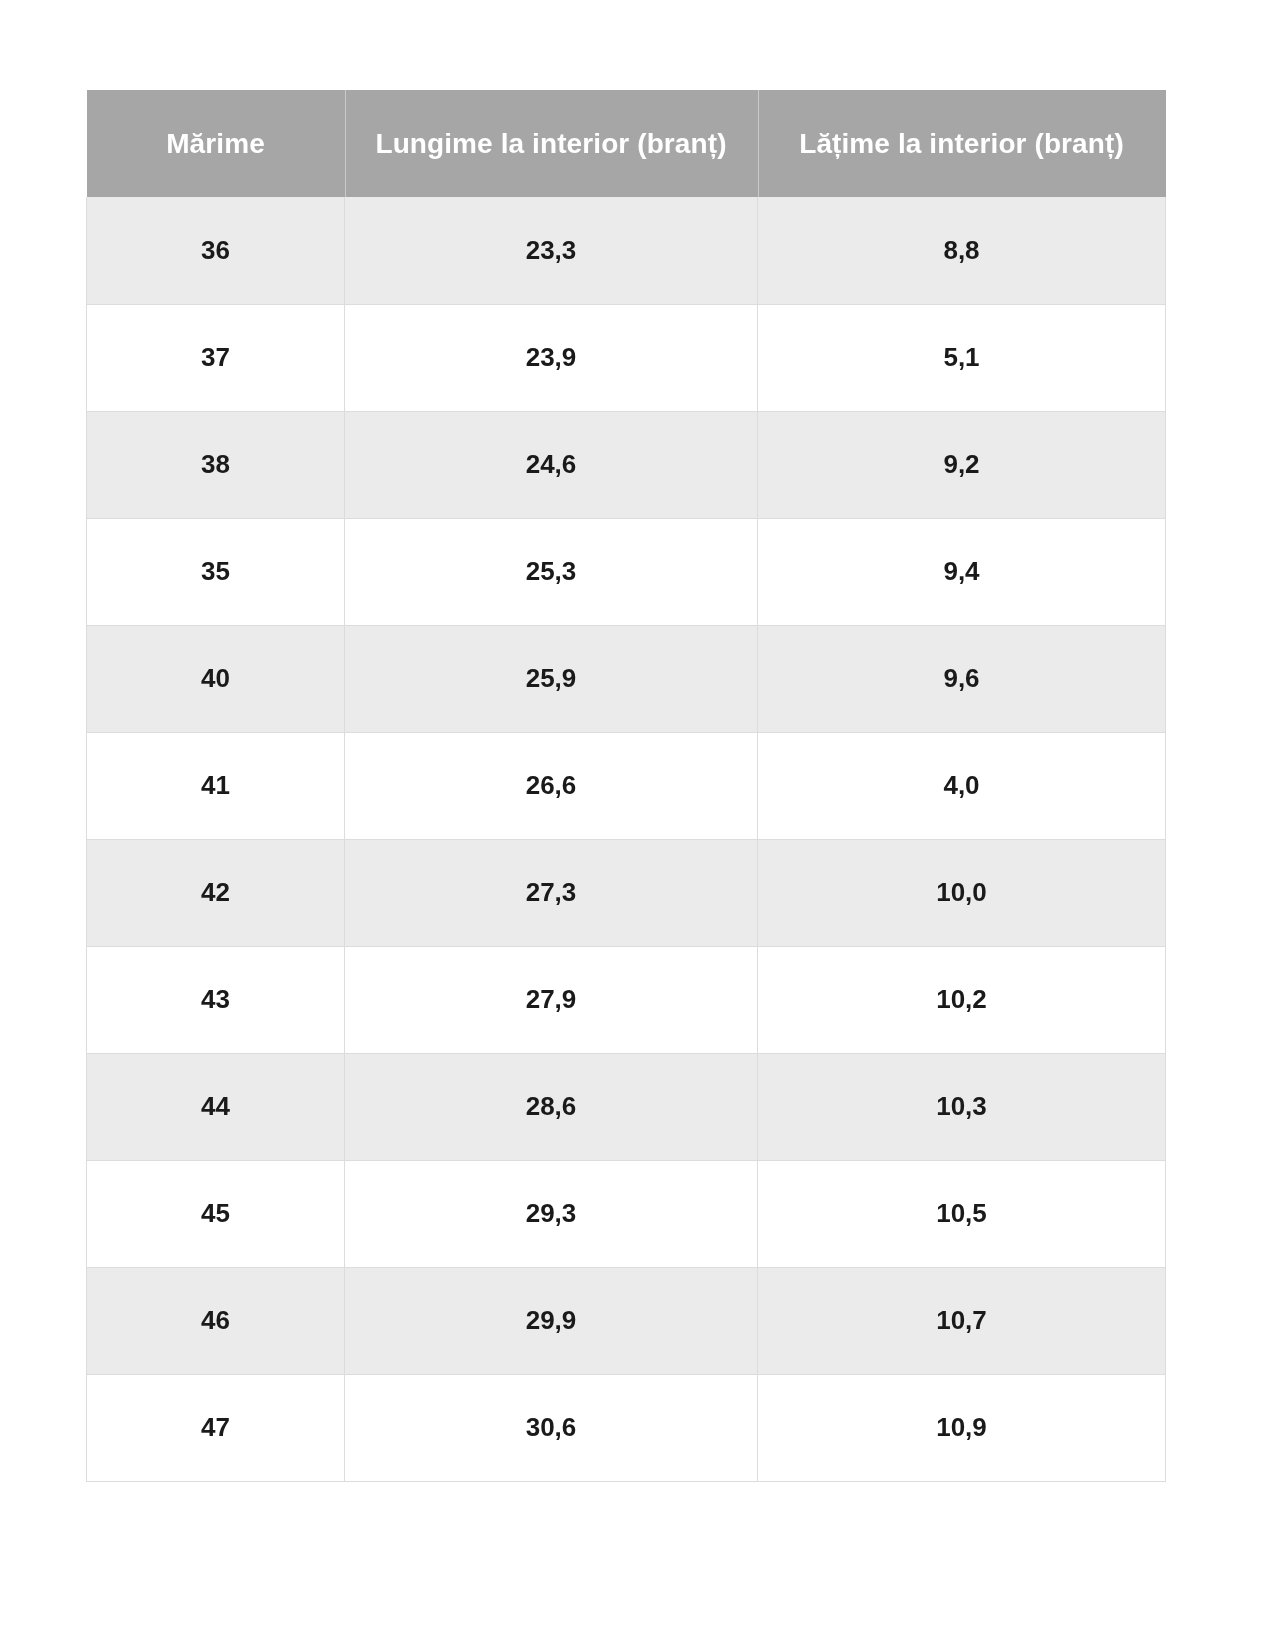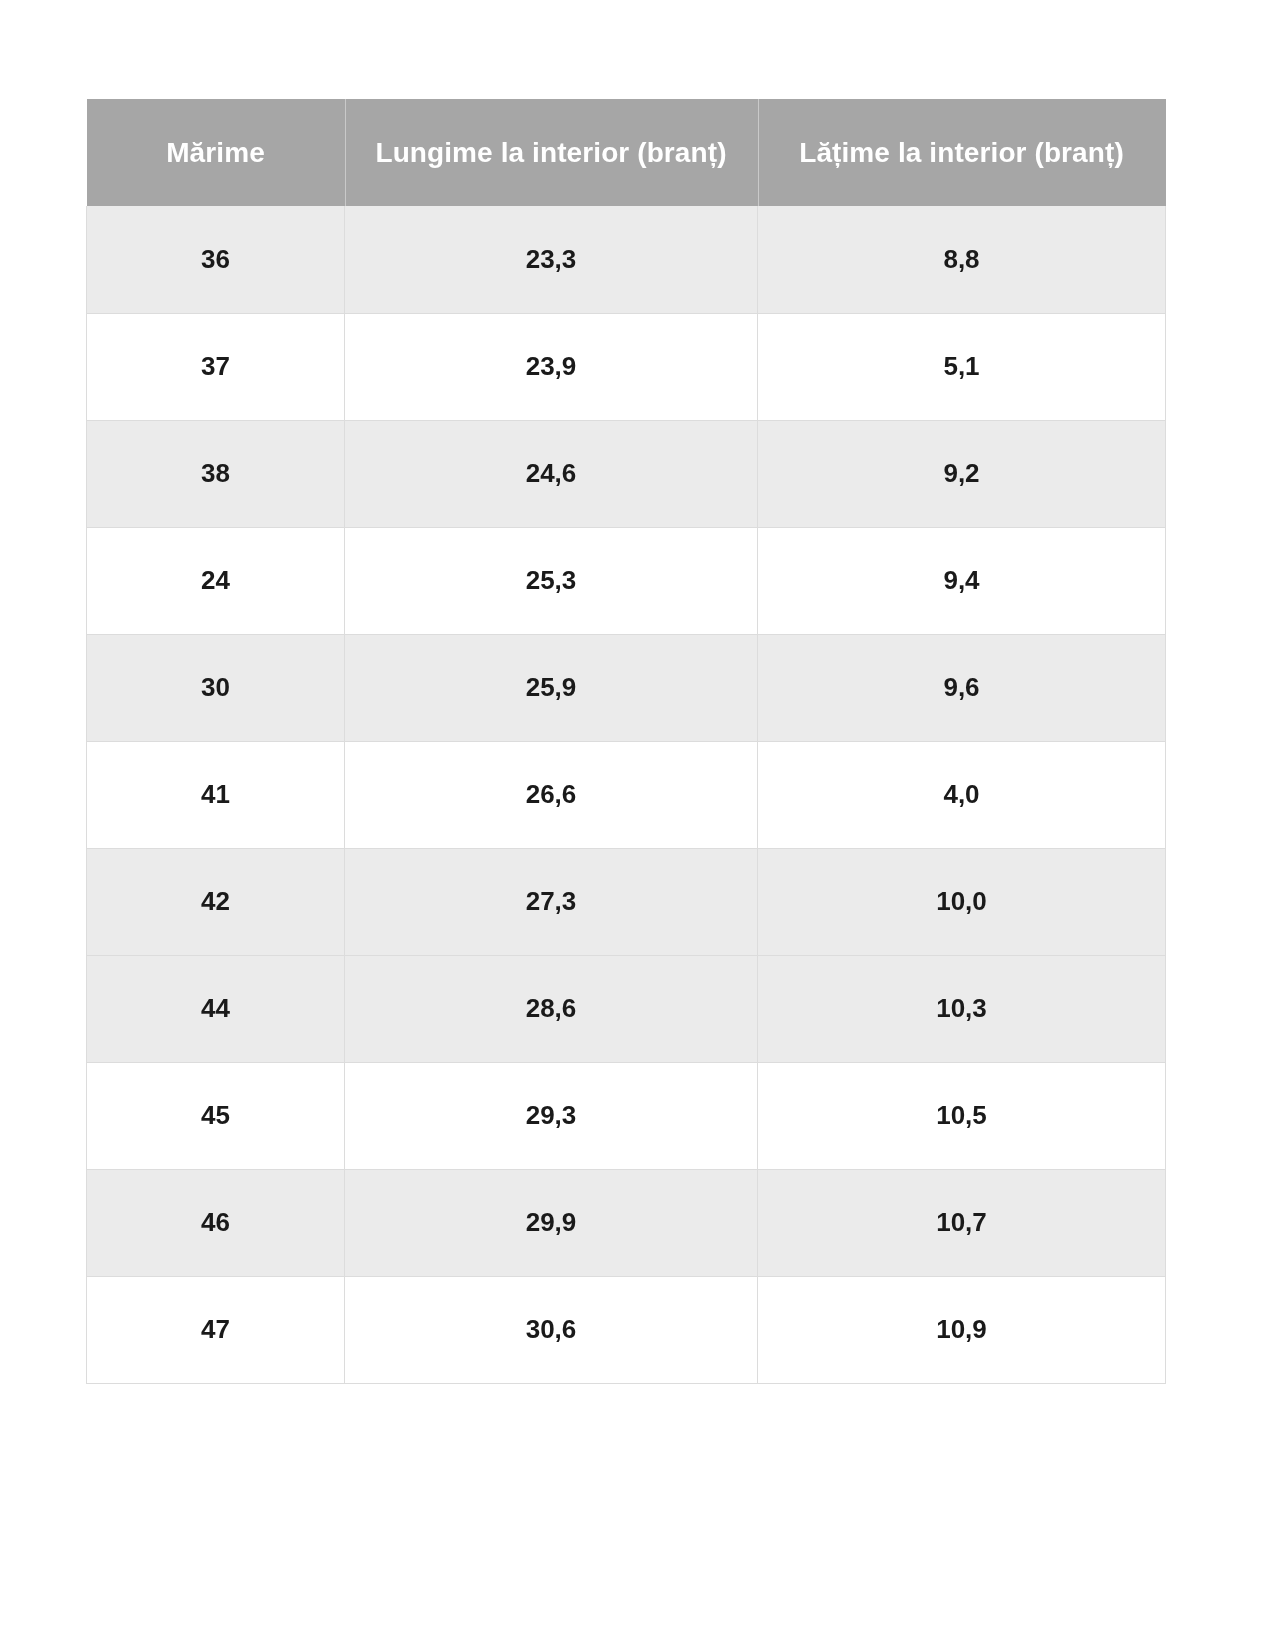--- a/index.html
+++ b/index.html
@@ -17,21 +17,21 @@
   .page {
     position: relative;
     width: 1275px;
     height: 1650px;
     background: #ffffff;
     box-sizing: border-box;
   }
   .size-table {
     position: absolute;
     left: 86px;
-    top: 99px;
+    top: 90px;
     width: 1079px;
     border-collapse: collapse;
     table-layout: fixed;
   }
   .size-table col.c-size  { width: 258px; }
   .size-table col.c-len   { width: 413px; }
   .size-table col.c-width { width: 408px; }
 
   .size-table thead th {
     background: #a6a6a6;
@@ -104,43 +104,48 @@
         <td>5,1</td>
       </tr>
 
       <tr class="odd">
         <td>38</td>
         <td>24,6</td>
         <td>9,2</td>
       </tr>
 
       <tr class="even">
-        <td>24</td>
+        <td>35</td>
         <td>25,3</td>
         <td>9,4</td>
       </tr>
 
       <tr class="odd">
-        <td>30</td>
+        <td>40</td>
         <td>25,9</td>
         <td>9,6</td>
       </tr>
 
       <tr class="even">
         <td>41</td>
         <td>26,6</td>
         <td>4,0</td>
       </tr>
 
       <tr class="odd">
         <td>42</td>
         <td>27,3</td>
         <td>10,0</td>
       </tr>
 
+      <tr class="even">
+        <td>43</td>
+        <td>27,9</td>
+        <td>10,2</td>
+      </tr>
 
       <tr class="odd">
         <td>44</td>
         <td>28,6</td>
         <td>10,3</td>
       </tr>
 
       <tr class="even">
         <td>45</td>
         <td>29,3</td>

